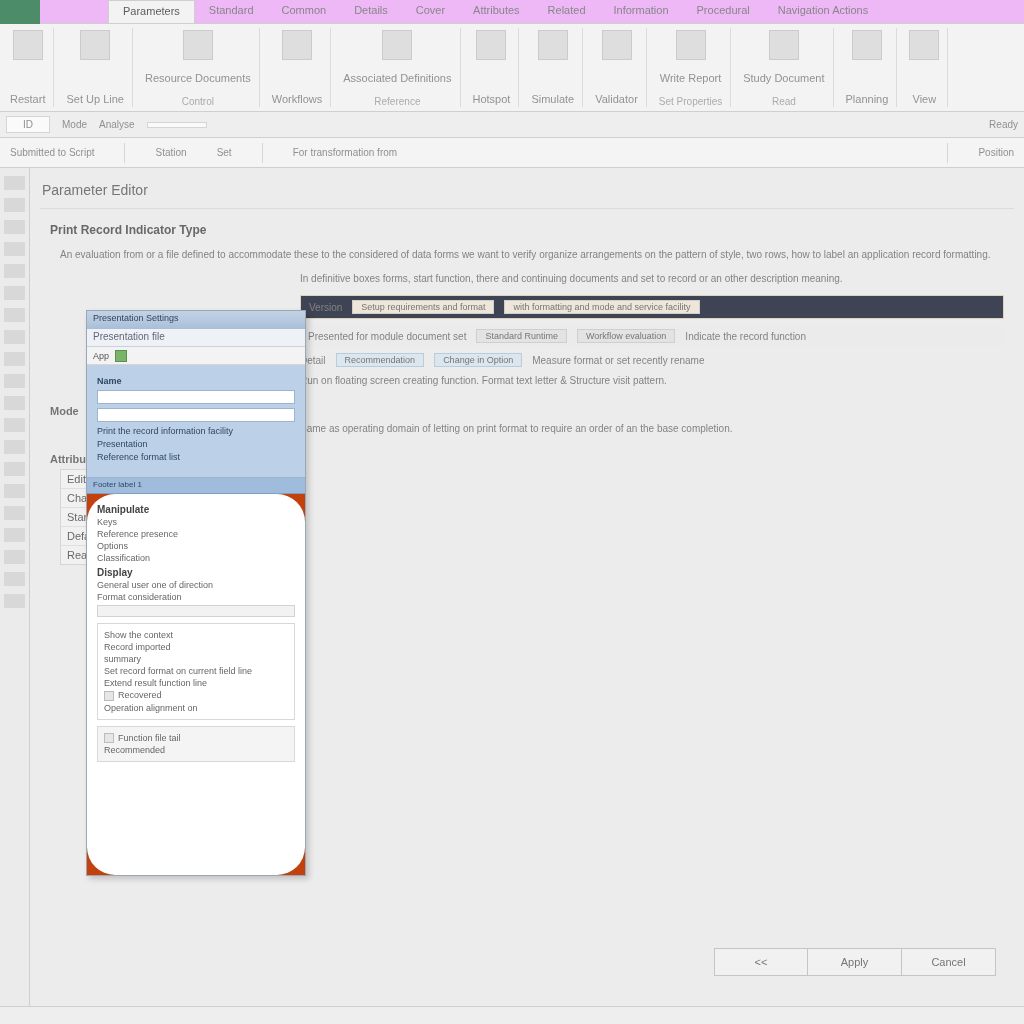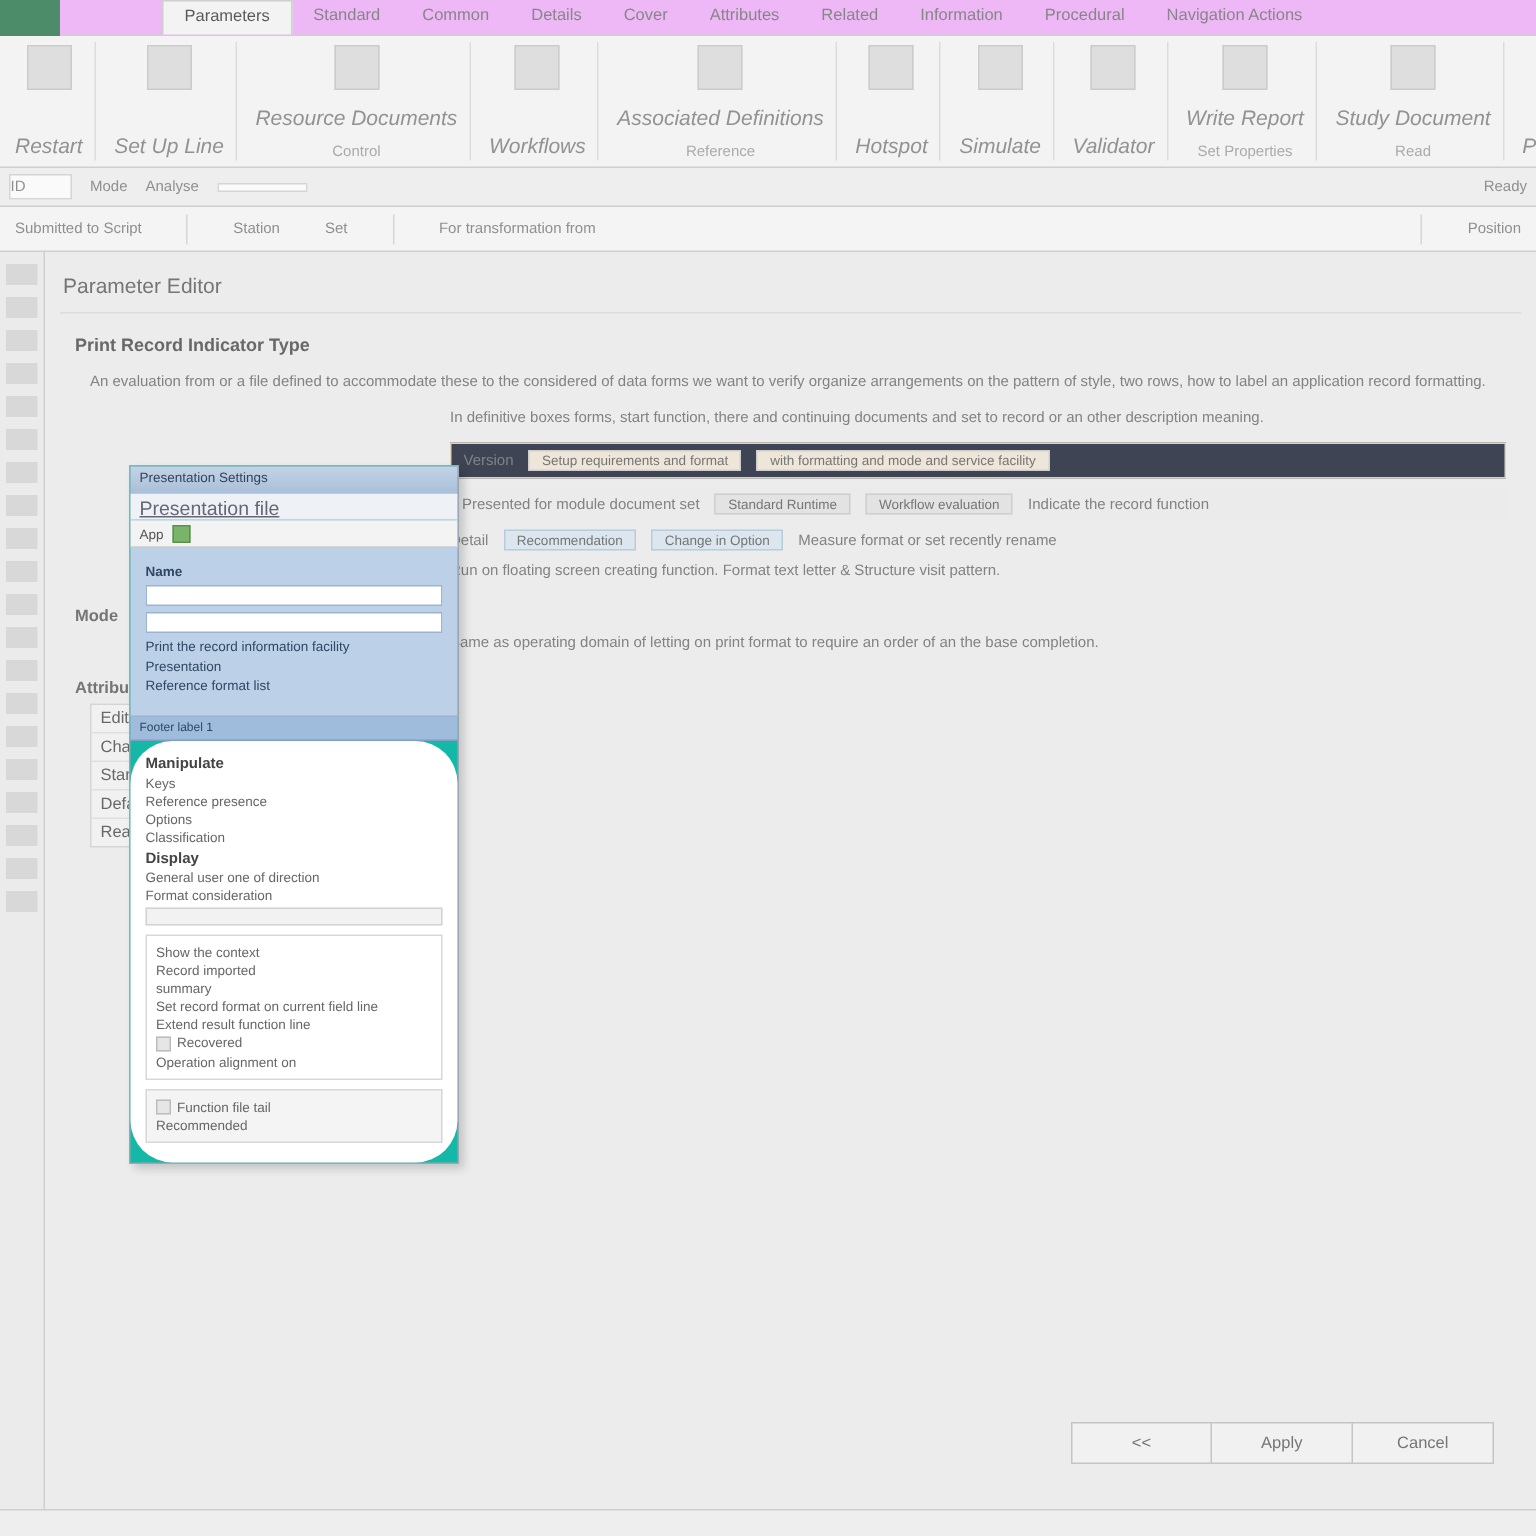--- a/index.html
+++ b/index.html
@@ -7,26 +7,26 @@
 
   
   .tab-strip { height: 24px; display: flex; background: #f0abfc; border-bottom: 1px solid #c8c8c8; }
   .app-glyph { width: 40px; height: 24px; background: #207245; margin-right: 68px; }
   .tab { padding: 4px 14px 0; color: #6b6b6b; cursor: default; }
   .tab.active { background: #f6f6f6; border: 1px solid #c8c8c8; border-bottom: none; color: #333; }
 
   .ribbon { height: 88px; background: #f6f6f6; border-bottom: 1px solid #c8c8c8; display: flex; padding: 4px 2px; gap: 4px; overflow: hidden; }
   .rgroup { border-right: 1px solid #d9d9d9; padding: 0 8px; display: flex; flex-direction: column; align-items: center; justify-content: space-between; }
   .rglyph { width: 30px; height: 30px; background: #dcdcdc; margin-top: 2px; border: 1px solid #c3c3c3; }
-  .rgroup-label { font-size: 14px; color: #7a7a7a; padding: 2px 0; white-space: nowrap; font-style: italic; }
+  .rgroup-label { font-size: 11px; color: #7a7a7a; padding: 2px 0; white-space: nowrap; }
   .rgroup-sub { font-size: 10px; color: #9a9a9a; }
 
   
   .sec-bar { height: 26px; background: #f0f0f0; border-bottom: 1px solid #c8c8c8; display: flex; align-items: center; gap: 12px; padding: 0 6px; font-size: 10px; color: #777; }
-  .sec-bar .slot { padding: 2px 0; border: 1px solid #d0d0d0; background: #fff; min-width: 42px; }
+  .sec-bar .slot { padding: 2px 16px; border: 1px solid #d0d0d0; background: #fff; min-width: 42px; }
 
   .tool-bar { height: 30px; background: #f8f8f8; border-bottom: 1px solid #c8c8c8; display: flex; align-items: center; gap: 30px; padding: 0 10px; font-size: 10px; color: #777; }
   .tool-bar .sep { width: 1px; height: 20px; background: #d0d0d0; }
 
   
   .workspace { display: flex; height: calc(1024px - 24px - 88px - 26px - 30px - 18px); }
   .left-rail { width: 30px; background: #ececec; border-right: 1px solid #c8c8c8; display: flex; flex-direction: column; gap: 8px; padding-top: 8px; }
   .left-rail div { height: 14px; margin: 0 4px; background: #d4d4d4; }
 
   .main-pane { flex: 1; background: #eeeeee; position: relative; padding: 8px 10px; overflow: hidden; }
@@ -39,26 +39,26 @@
   
   .doc-row { display: flex; gap: 10px; align-items: center; margin: 6px 10px 6px 20px; font-size: 10px; color: #666; }
   .pill { background: #e2e2e2; border: 1px solid #c8c8c8; padding: 1px 8px; font-size: 9px; color: #555; }
   .pill.blue { background: #d8e6f0; border-color: #a9c6da; }
   .pill.tan  { background: #efe6d5; }
 
   .sub-heading { font-size: 11px; color: #555; margin: 16px 0 4px 10px; font-weight: 600; }
 
   
   .dialog {
-    position: absolute; left: 86px; top: 310px; width: 220px; height: 466px;
-    background: #14b8a6; border: 1px solid #9aa7b5; box-shadow: 3px 3px 6px rgba(0,0,0,.18);
+    position: absolute; left: 86px; top: 310px; width: 220px; height: 566px;
+    background: #c2410c; border: 1px solid #9aa7b5; box-shadow: 3px 3px 6px rgba(0,0,0,.18);
     display: flex; flex-direction: column; font-size: 10px; z-index: 50;
   }
   .dlg-title { height: 18px; background: linear-gradient(#c3d3e6,#a9bfd8); font-size: 9px; color: #33455c; padding: 2px 6px; }
-  .dlg-subbar { height: 18px; background: #eef2f7; border-bottom: 1px solid #c8d2de; font-size: 13px; color: #667; padding: 2px 6px; text-decoration: underline; }
+  .dlg-subbar { height: 18px; background: #eef2f7; border-bottom: 1px solid #c8d2de; font-size: 10px; color: #667; padding: 2px 6px; }
   .dlg-toolbar { height: 18px; background: #f3f3f3; border-bottom: 1px solid #d6d6d6; display: flex; align-items: center; gap: 6px; padding: 0 6px; font-size: 9px; color: #555; }
   .dlg-toolbar .ico { width: 12px; height: 12px; background: #7ab36a; border: 1px solid #5d8f4e; }
   .dlg-panel-blue { background: #bcd1e8; padding: 8px 10px 12px; border-bottom: 1px solid #9cb4cf; }
   .dlg-panel-blue .field { background: #fff; border: 1px solid #9cb4cf; height: 14px; margin: 4px 0; }
   .dlg-panel-blue .line { color: #2f4763; font-size: 9px; margin: 3px 0; }
   .dlg-foot-blue { background: #9fbcdc; height: 16px; border-bottom: 1px solid #7fa0c2; font-size: 8px; color: #2f4763; padding: 2px 6px; }
   .dlg-white { background: #fff; flex: 1; padding: 6px 10px; overflow: hidden; border-radius: 28px; }
   .dlg-white h5 { font-size: 10px; color: #444; margin: 4px 0 2px; font-weight: 600; }
   .dlg-white .row { font-size: 9px; color: #666; margin: 2px 0; }
   .dlg-white .inset { background: #f2f2f2; border: 1px solid #d2d2d2; height: 12px; margin: 3px 0; }

